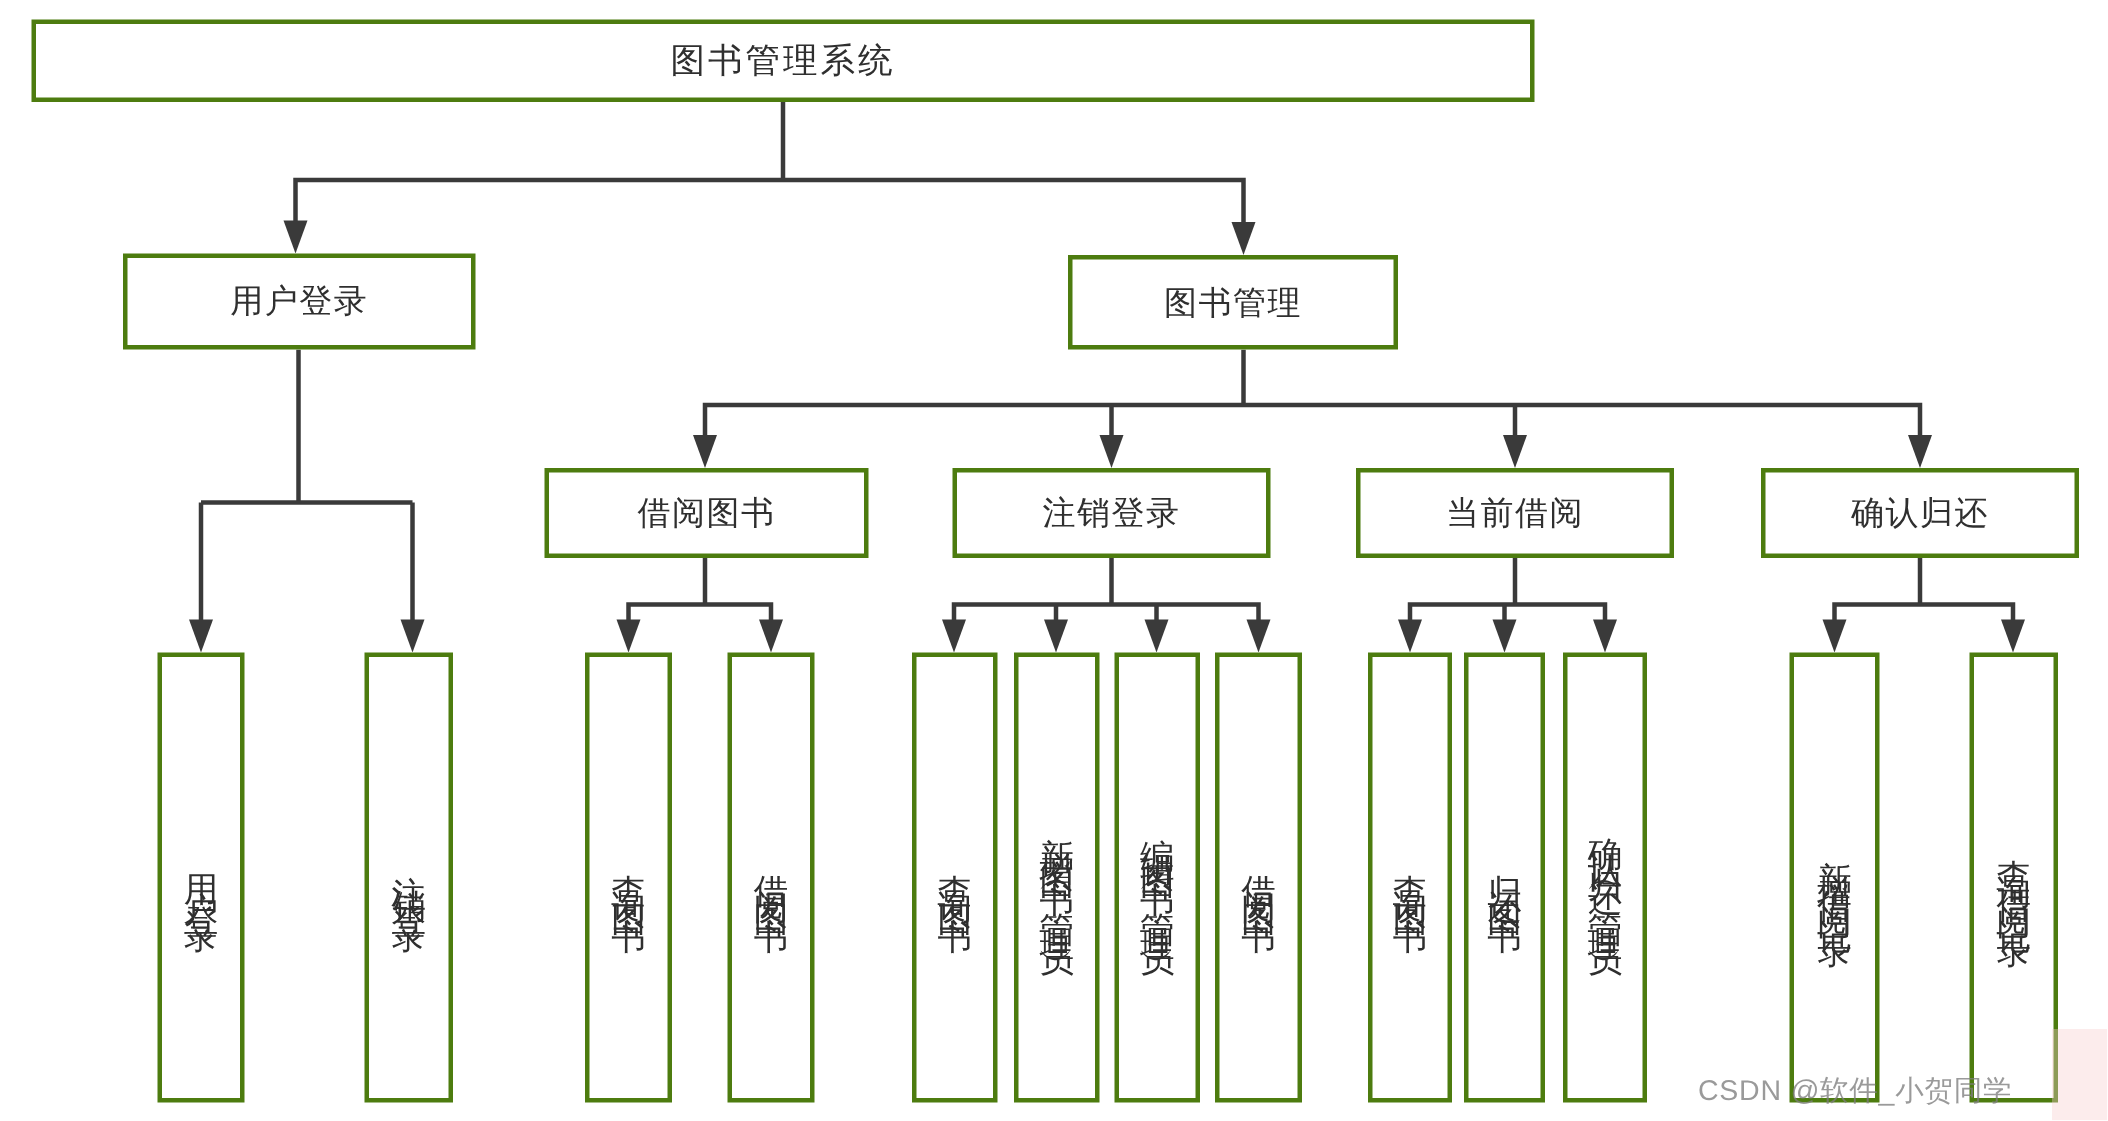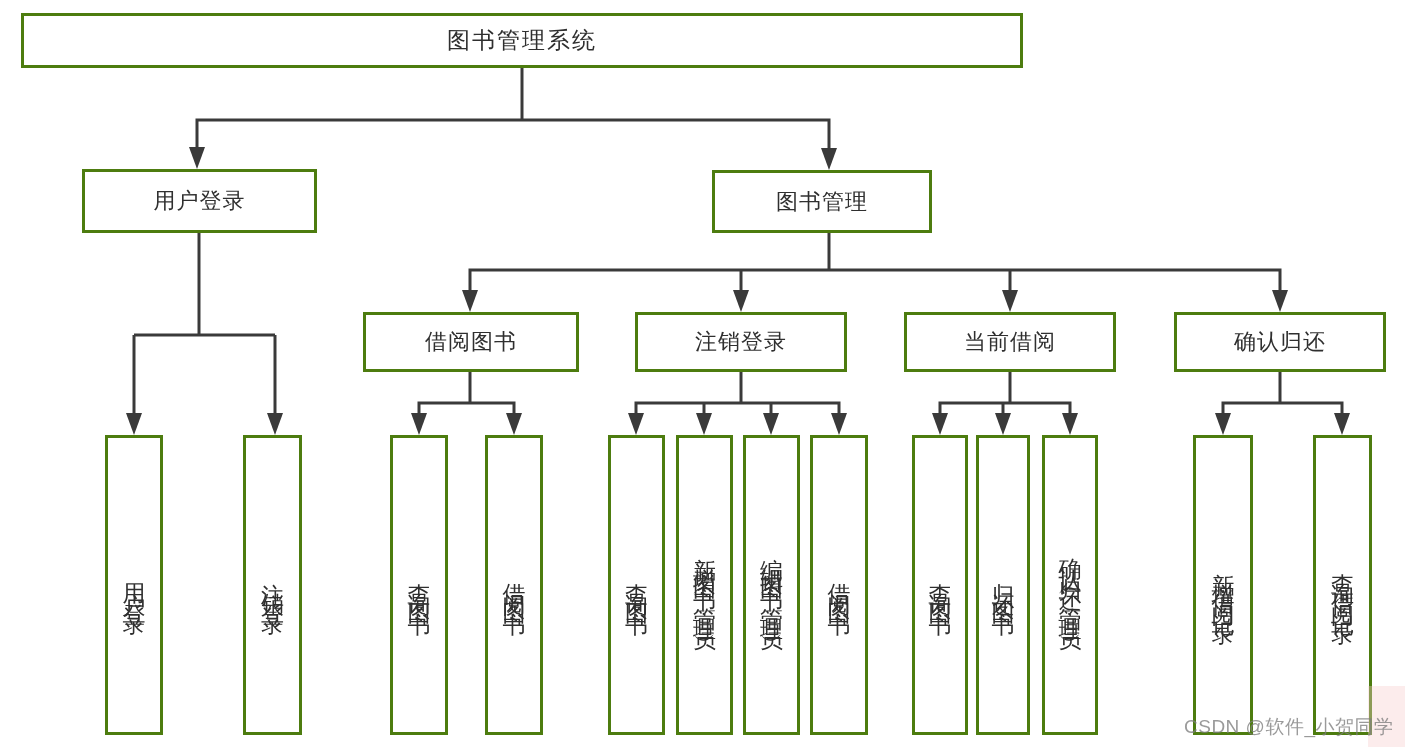--- a/index.html
+++ b/index.html
@@ -42,21 +42,21 @@
   }
   .node.leaf span {
     writing-mode: vertical-rl;
     font-size: 23px;
     letter-spacing: 10px;
     line-height: 1;
     white-space: nowrap;
   }
   #watermark {
     position: absolute;
-    left: 1184px;
+    left: 1132px;
     top: 714px;
     font-size: 19px;
     color: rgba(125, 125, 125, 0.78);
     letter-spacing: 0.5px;
     white-space: nowrap;
     z-index: 5;
   }
   #corner-tint {
     position: absolute;
     left: 1368px;

